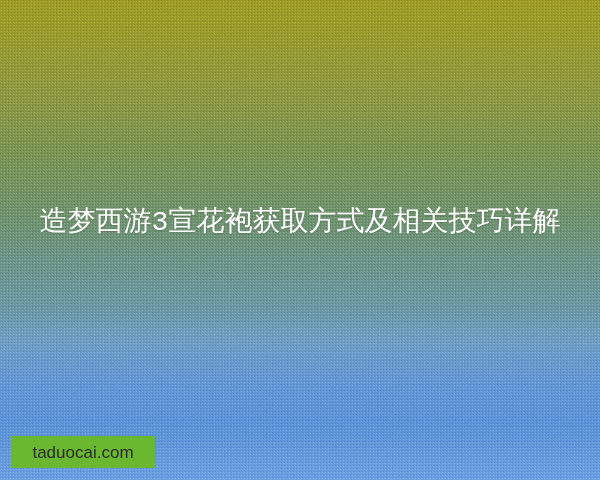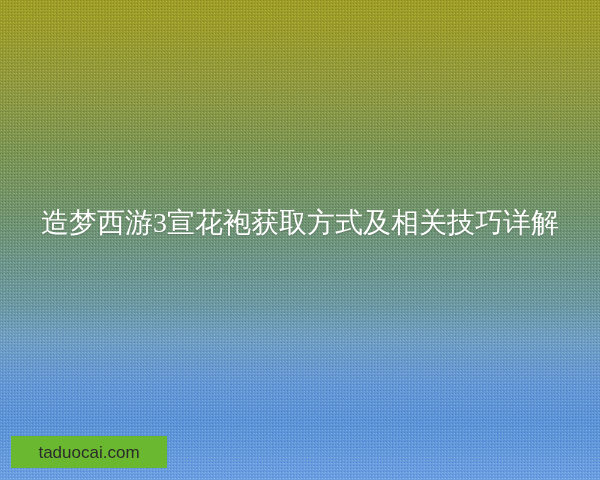--- a/index.html
+++ b/index.html
@@ -54,30 +54,30 @@
     left: 30px;
     right: 30px;
     top: 202px;
     margin: 0;
     text-align: center;
     color: #ffffff;
     font-size: 28px;
     line-height: 42px;
     font-weight: 400;
     letter-spacing: 0px;
-    font-family: Liberation Serif, serif;
+    font-family: Liberation Mono, monospace;
     text-shadow: 0 1px 2px rgba(0,0,0,0.18);
     z-index: 3;
   }
 
   .watermark {
     position: absolute;
     left: 11px;
     top: 436px;
-    width: 156px;
+    width: 144px;
     height: 32px;
     background: #6ab82f;
     display: flex;
     align-items: center;
     justify-content: center;
     z-index: 4;
   }
   .watermark-text {
     color: #2b2b2b;
     font-size: 17px;

